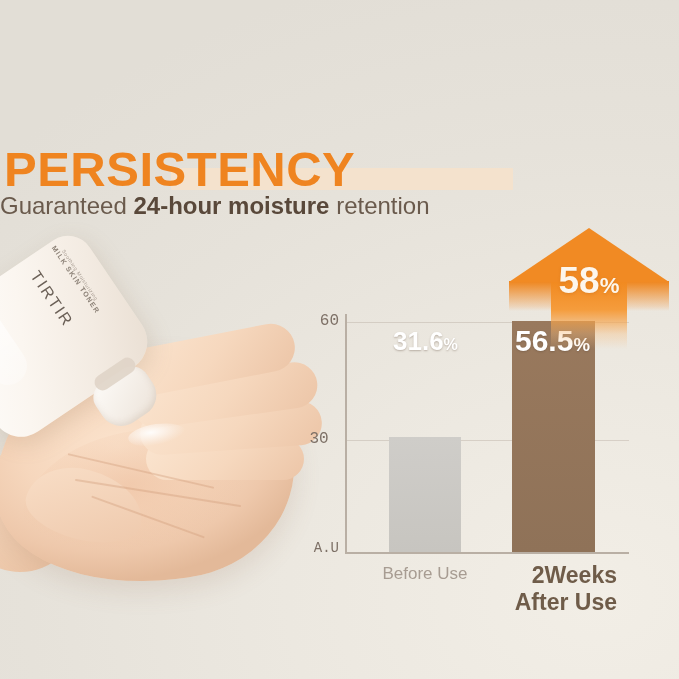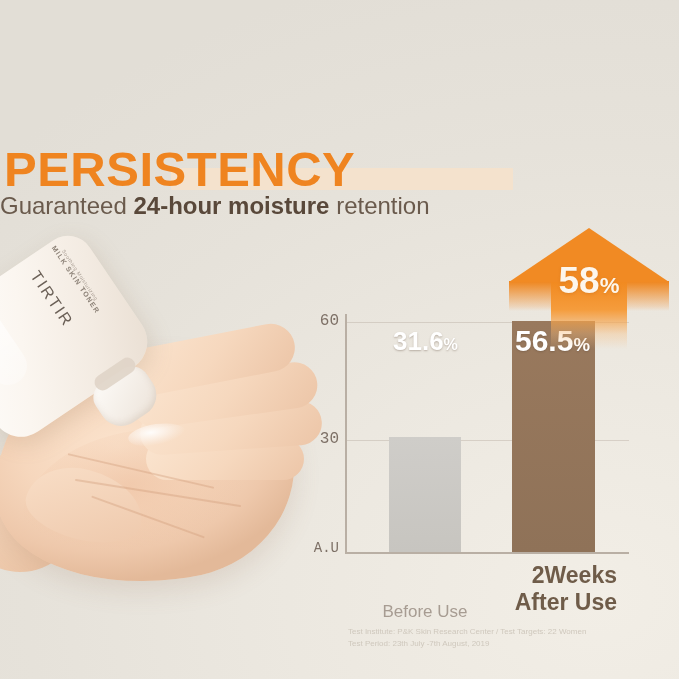--- a/index.html
+++ b/index.html
@@ -139,21 +139,21 @@
   .axis-y{position:absolute;left:42px;top:14px;width:2px;height:240px;background:#b9afa4;}
   .axis-x{position:absolute;left:42px;top:252px;width:284px;height:2px;background:#b9afa4;}
   .grid{position:absolute;left:44px;height:1px;background:rgba(186,176,164,.45);}
   .g60{top:22px;width:282px;}
   .g30{top:140px;width:282px;}
   .ytick{
     position:absolute;right:304px;width:40px;text-align:right;
     font-size:16px;color:#7d7066;font-family:Liberation Mono, monospace;
   }
   .t60{top:12px;}
-  .t30{top:130px;}
+  .t30{top:130px;text-align:center;}
   .tau{top:240px;font-size:14px;}
 
   .bar{position:absolute;bottom:68px;}
   .bar-before{
     left:86px;width:72px;height:115px;
     background:linear-gradient(180deg,#cfcdc9 0%,#c7c5c0 100%);
   }
   .bar-after{
     left:209px;width:83px;height:231px;
     background:linear-gradient(180deg,#99795d 0%,#8f7258 100%);
@@ -164,21 +164,21 @@
     text-align:center;
   }
   .v-before{left:90px;top:26px;font-size:26px;}
   .v-after{left:212px;top:24px;font-size:30px;}
   .pct{font-size:.62em;font-weight:bold;}
 
   .xlabel{
     position:absolute;text-align:center;white-space:nowrap;line-height:1.18;
   }
   .x-before{
-    left:60px;top:264px;width:124px;font-size:17px;color:#a79c92;margin-top:38px;
+    left:60px;top:264px;width:124px;font-size:17px;color:#a79c92;
   }
   .x-after{
     left:188px;top:262px;width:126px;font-size:23px;color:#6f5c49;font-weight:bold;text-align:right;
   }
 
   
   .arrow{
     position:absolute;left:509px;top:228px;width:160px;height:120px;
   }
   .arrow-head{
@@ -281,18 +281,14 @@
   <div class="arrow">
     <div class="arrow-wing-l"></div>
     <div class="arrow-wing-r"></div>
     <div class="arrow-shaft"></div>
     <div class="arrow-head"></div>
     <div class="arrow-val">
       <span>58</span><span class="pct">%</span>
     </div>
   </div>
 
-  <div class="footnote">
-    <div>Test Institute: P&amp;K Skin Research Center / Test Targets: 22 Women</div>
-    <div>Test Period: 23th July -7th August, 2019</div>
-  </div>
 
 </div>
 
 </body></html>

